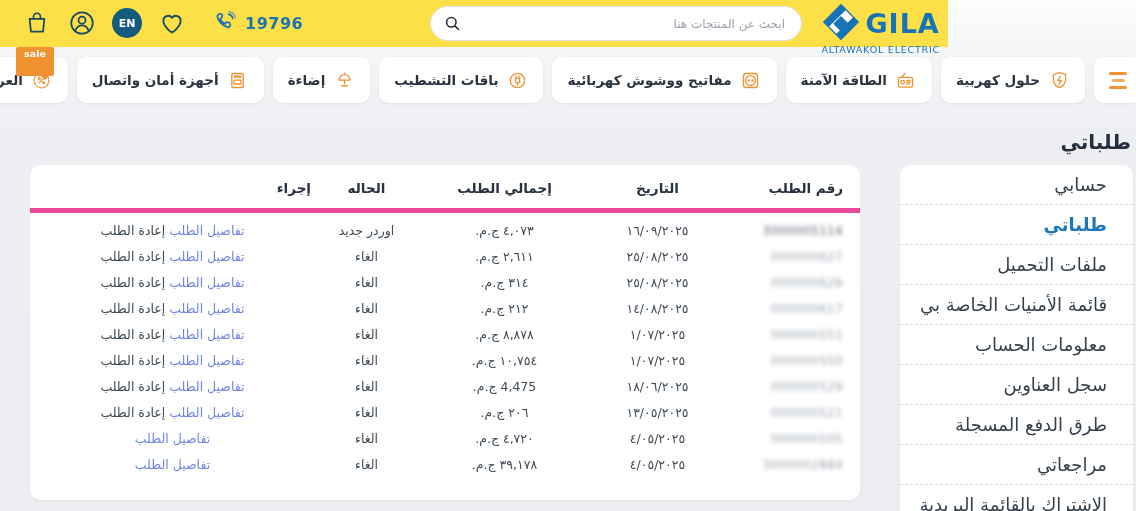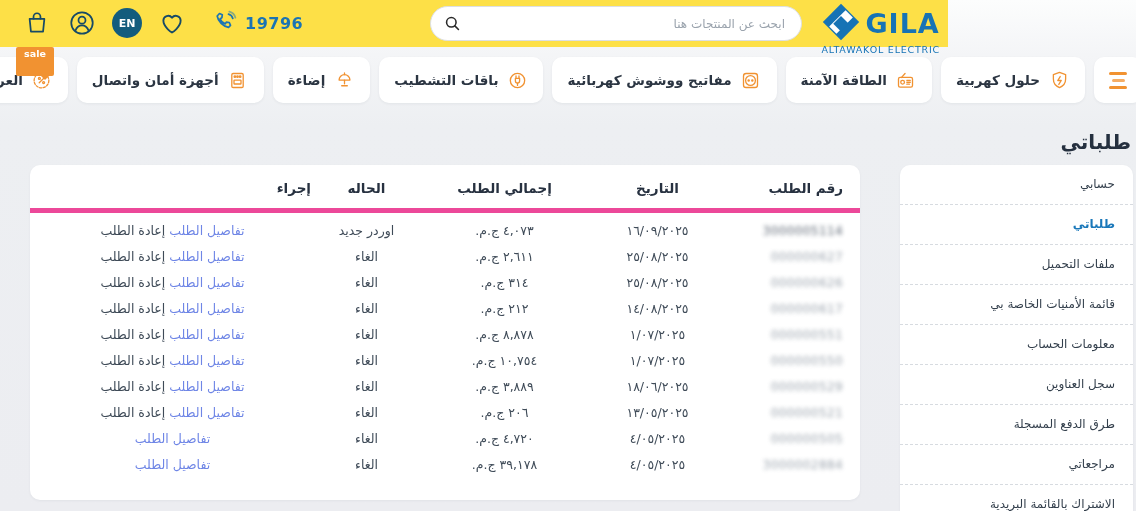--- a/index.html
+++ b/index.html
@@ -40,21 +40,21 @@
   .sale-badge{position:absolute;top:-10px;right:14px;background:#f19231;color:#fff;font-size:9.5px;
     font-weight:bold;padding:1px 8px 16px;border-radius:2px;line-height:12px;}
   .sale-badge::after{content:"";position:absolute;top:100%;right:5px;border:4px solid transparent;
     border-top-color:#f19231;border-bottom-width:0;}
   
   .page-title{position:absolute;left:900px;width:231px;top:130px;text-align:right;
     font-size:20px;font-weight:bold;color:#25303f;}
   
   .sidebar{position:absolute;left:900px;top:165px;width:233px;height:400px;background:#fff;
     border-radius:10px;box-shadow:0 1px 3px rgba(25,35,50,.05);overflow:hidden;}
-  .side-item{padding:11px 18px 11px 12px;font-size:12px;color:#333f4c;border-bottom:1px dashed #d7dbe0;
+  .side-item{padding:11px 26px 11px 12px;font-size:18px;color:#333f4c;border-bottom:1px dashed #d7dbe0;
     cursor:pointer;line-height:17px;}
   .side-item.active{color:#1a78ba;font-weight:bold;}
   
   .orders-card{position:absolute;left:30px;top:165px;width:830px;height:335px;background:#fff;
     border-radius:10px;box-shadow:0 1px 3px rgba(25,35,50,.05);overflow:hidden;}
   table{width:100%;border-collapse:collapse;direction:rtl;}
   thead th{font-size:13.5px;font-weight:bold;color:#273140;padding:15px 4px 12px;
     border-bottom:5px solid #ec4899;}
   th.c-num{width:115px;padding-right:17px;text-align:right;margin-top:28px;}
   th.c-date{width:125px;text-align:center;}
@@ -281,21 +281,21 @@
         <tr>
           <td class="num"><span class="blurred">000000550</span></td>
           <td class="date">١/٠٧/٢٠٢٥</td>
           <td class="total">١٠,٧٥٤ ج.م.</td>
           <td class="status">الغاء</td>
           <td class="action"><span class="link">تفاصيل الطلب</span> <span class="reorder">إعادة الطلب</span></td>
         </tr>
         <tr>
           <td class="num"><span class="blurred">000000529</span></td>
           <td class="date">١٨/٠٦/٢٠٢٥</td>
-          <td class="total">٣,٨٨٩ ج.م.</td>
+          <td class="total">4,475 ج.م.</td>
           <td class="status">الغاء</td>
           <td class="action"><span class="link">تفاصيل الطلب</span> <span class="reorder">إعادة الطلب</span></td>
         </tr>
         <tr>
           <td class="num"><span class="blurred">000000521</span></td>
           <td class="date">١٣/٠٥/٢٠٢٥</td>
           <td class="total">٢٠٦ ج.م.</td>
           <td class="status">الغاء</td>
           <td class="action"><span class="link">تفاصيل الطلب</span> <span class="reorder">إعادة الطلب</span></td>
         </tr>

